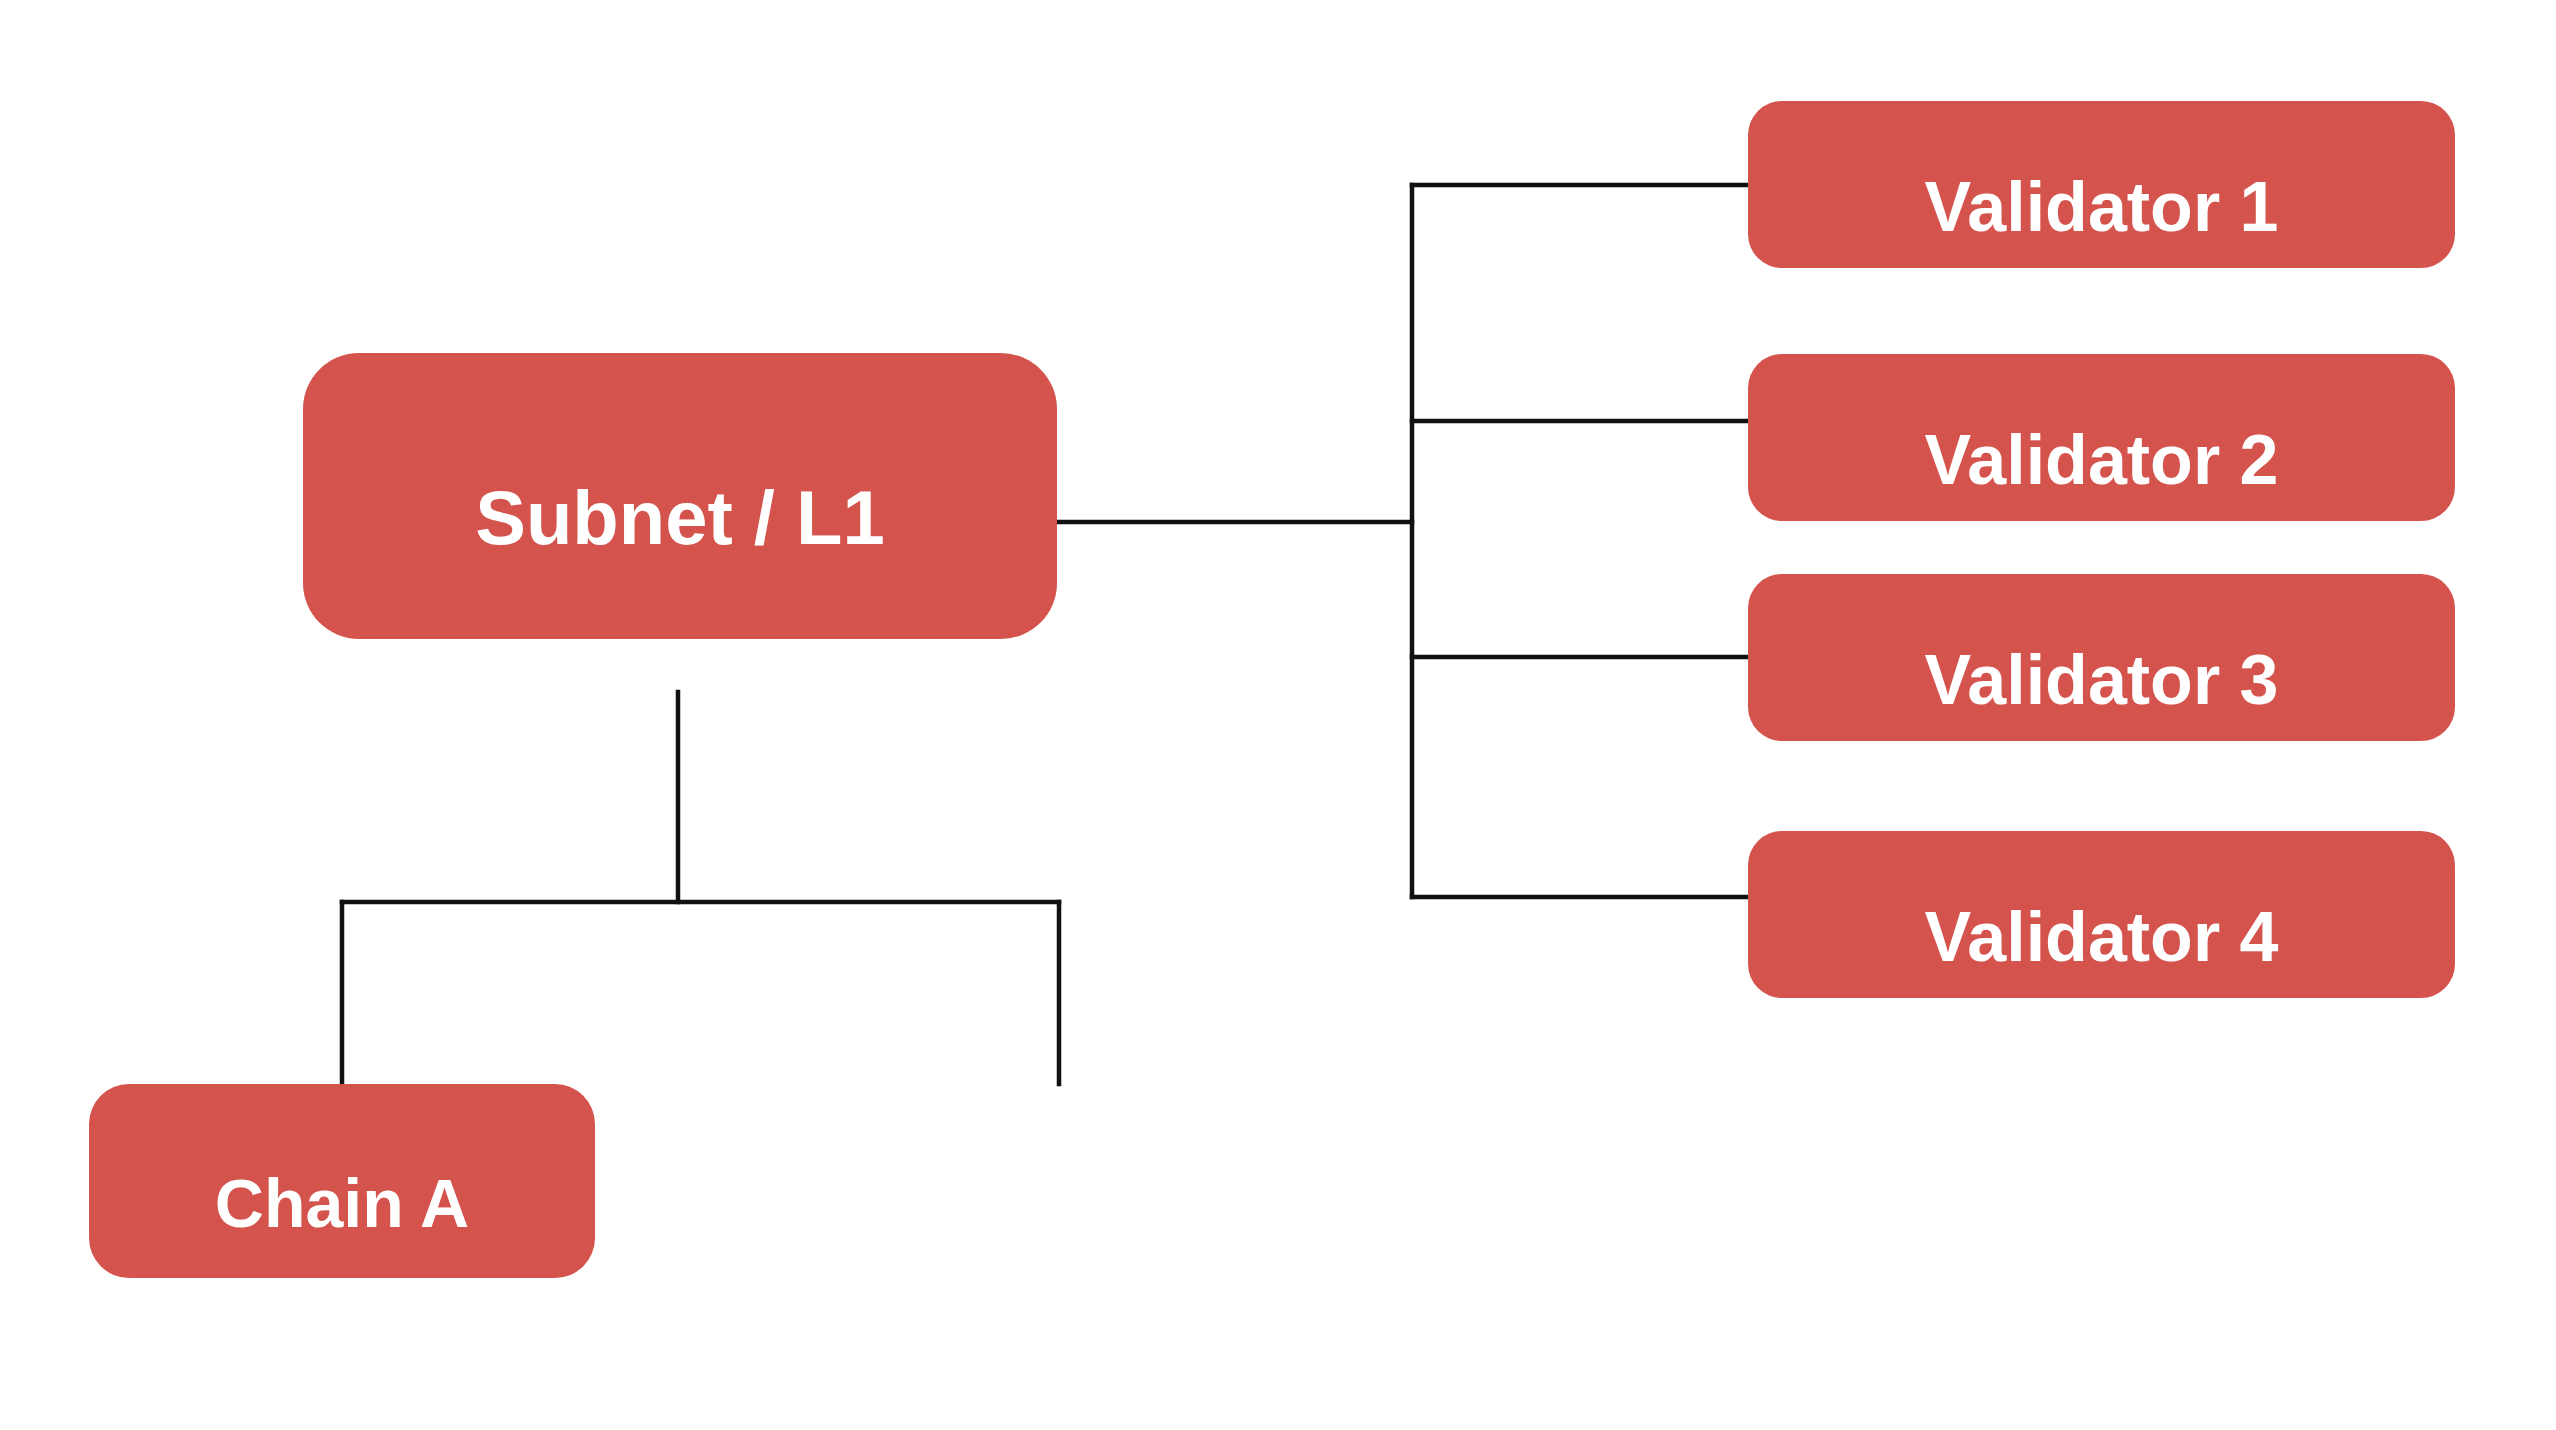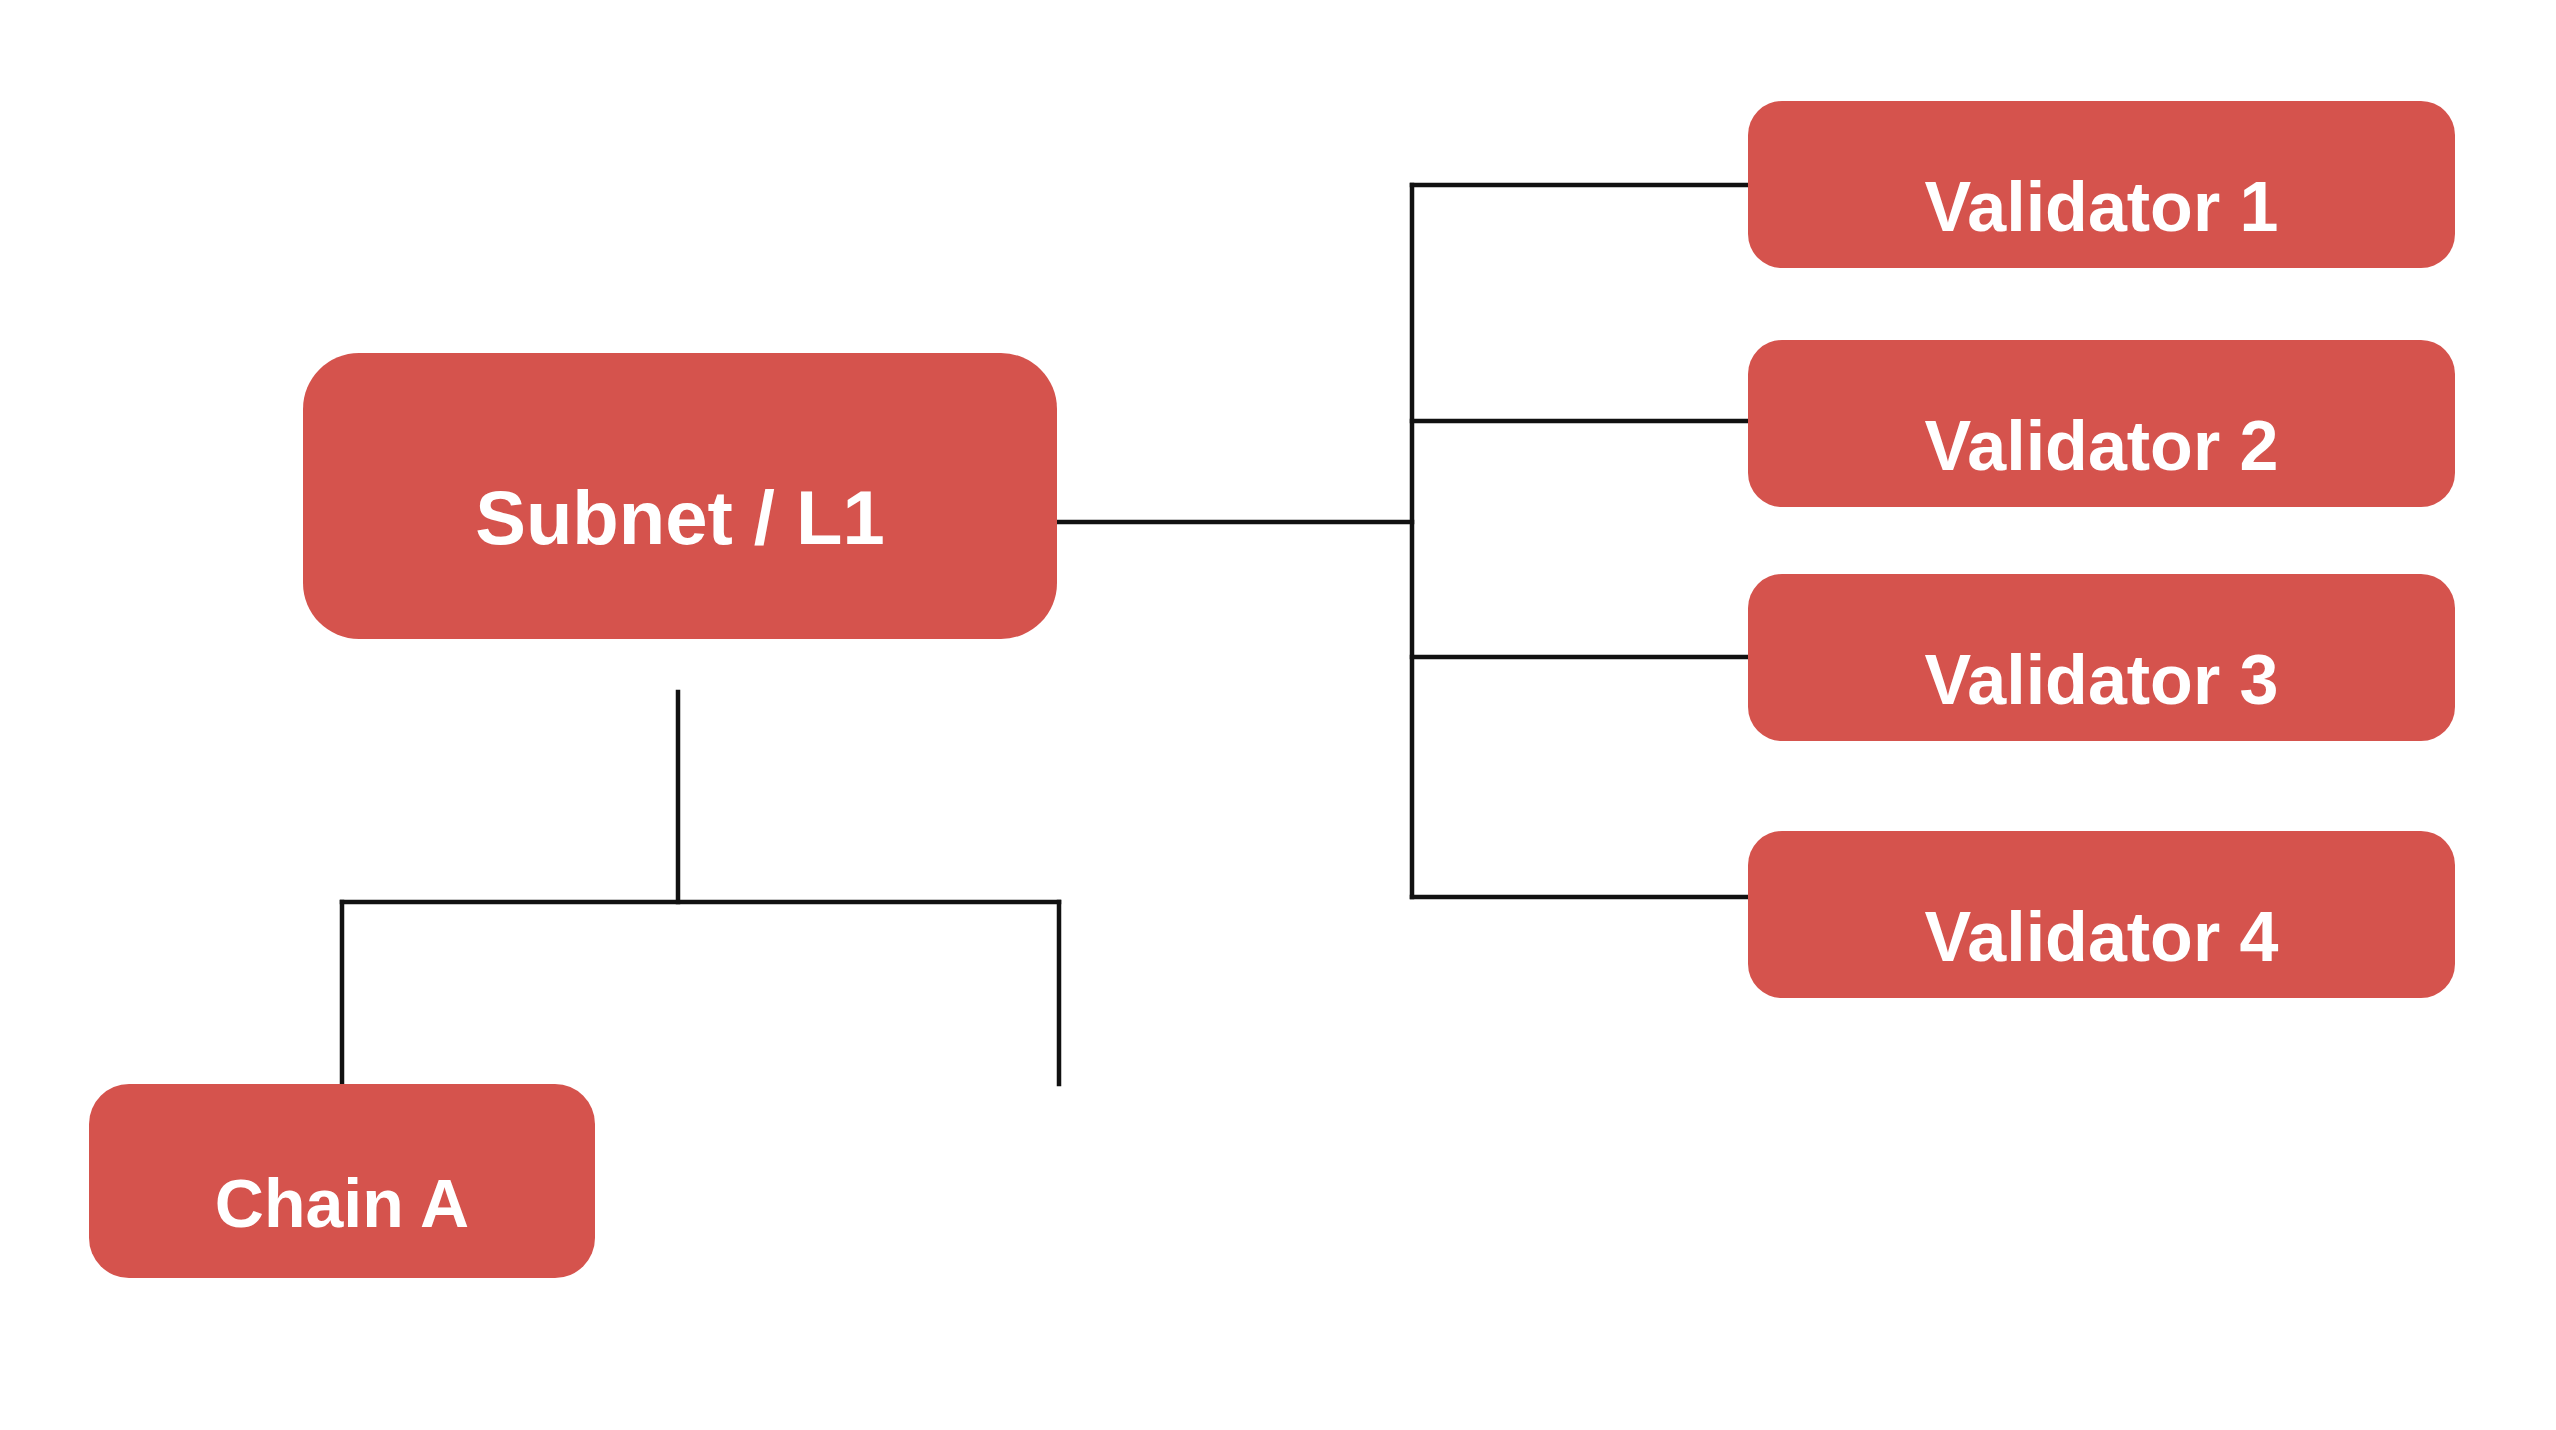--- a/index.html
+++ b/index.html
@@ -61,21 +61,21 @@
     border-radius: 40px;
     font-size: 72px;
   }
   .node-validator {
     left: 1748px;
     width: 707px; height: 167px;
     border-radius: 34px;
     font-size: 70px;
   }
   .node-validator-1 { top: 101px; }
-  .node-validator-2 { top: 340px; text-align: center; }
+  .node-validator-2 { top: 354px; text-align: center; }
   .node-validator-3 { top: 574px; }
   .node-validator-4 { top: 831px; justify-content: center; }
 </style>
 </head>
 <body>
 
 <div class="canvas">
 
   <svg class="edges" viewBox="0 0 2556 1430" xmlns="http://www.w3.org/2000/svg">
 

